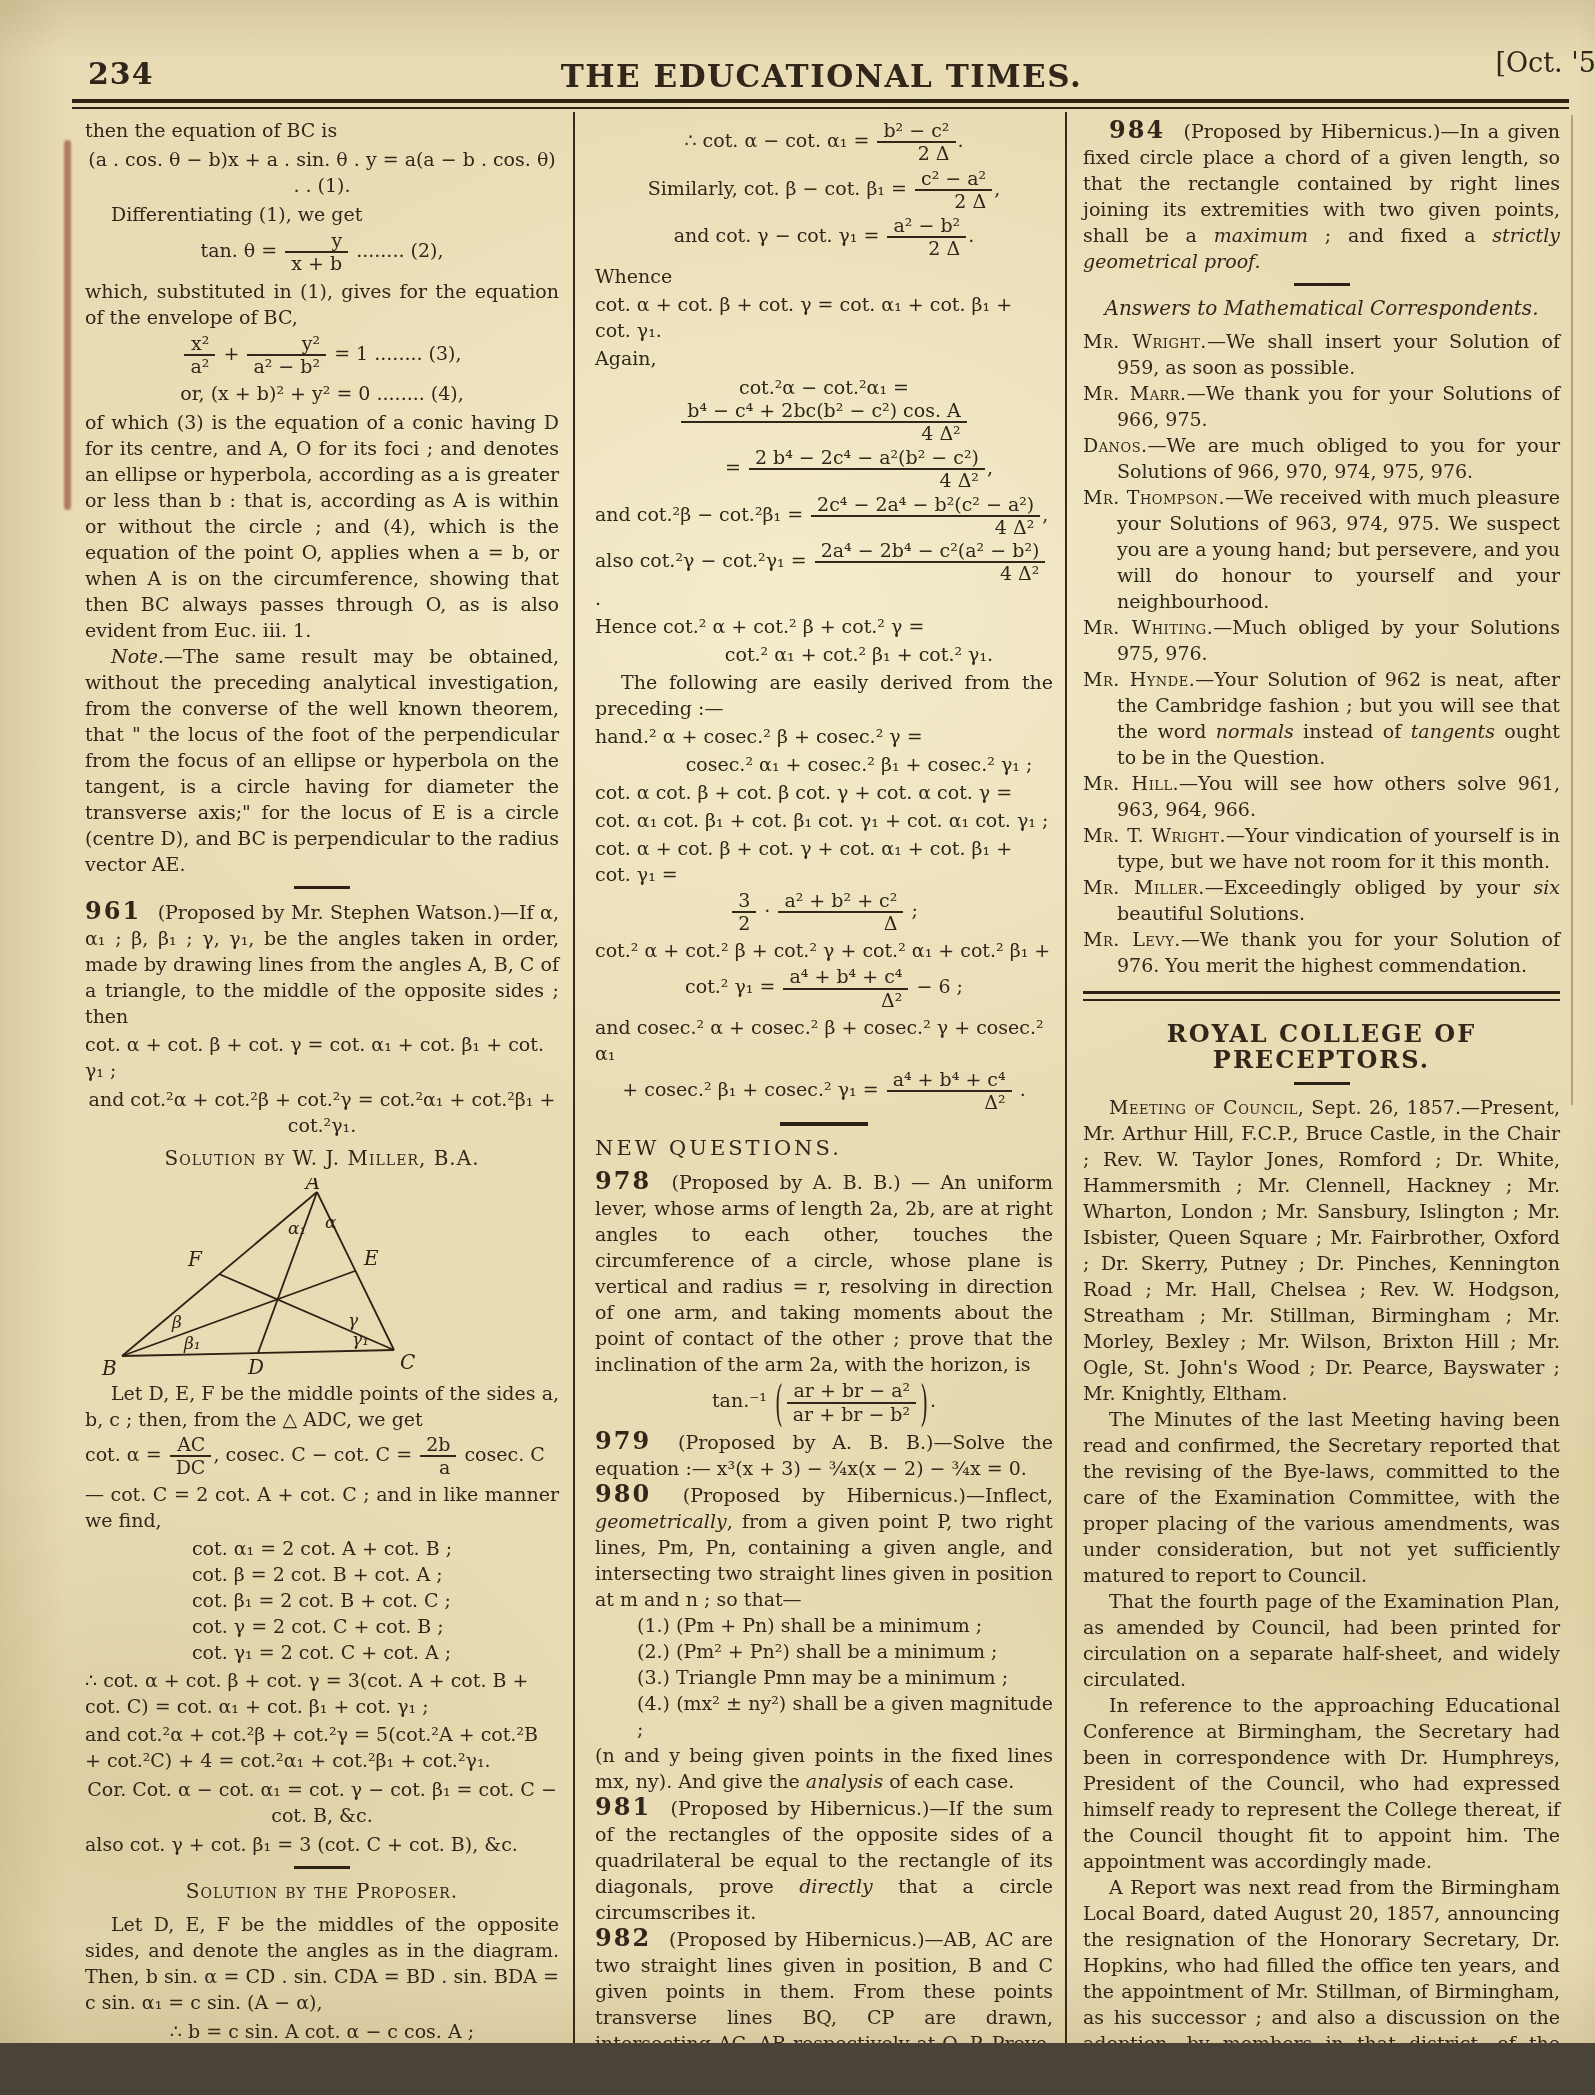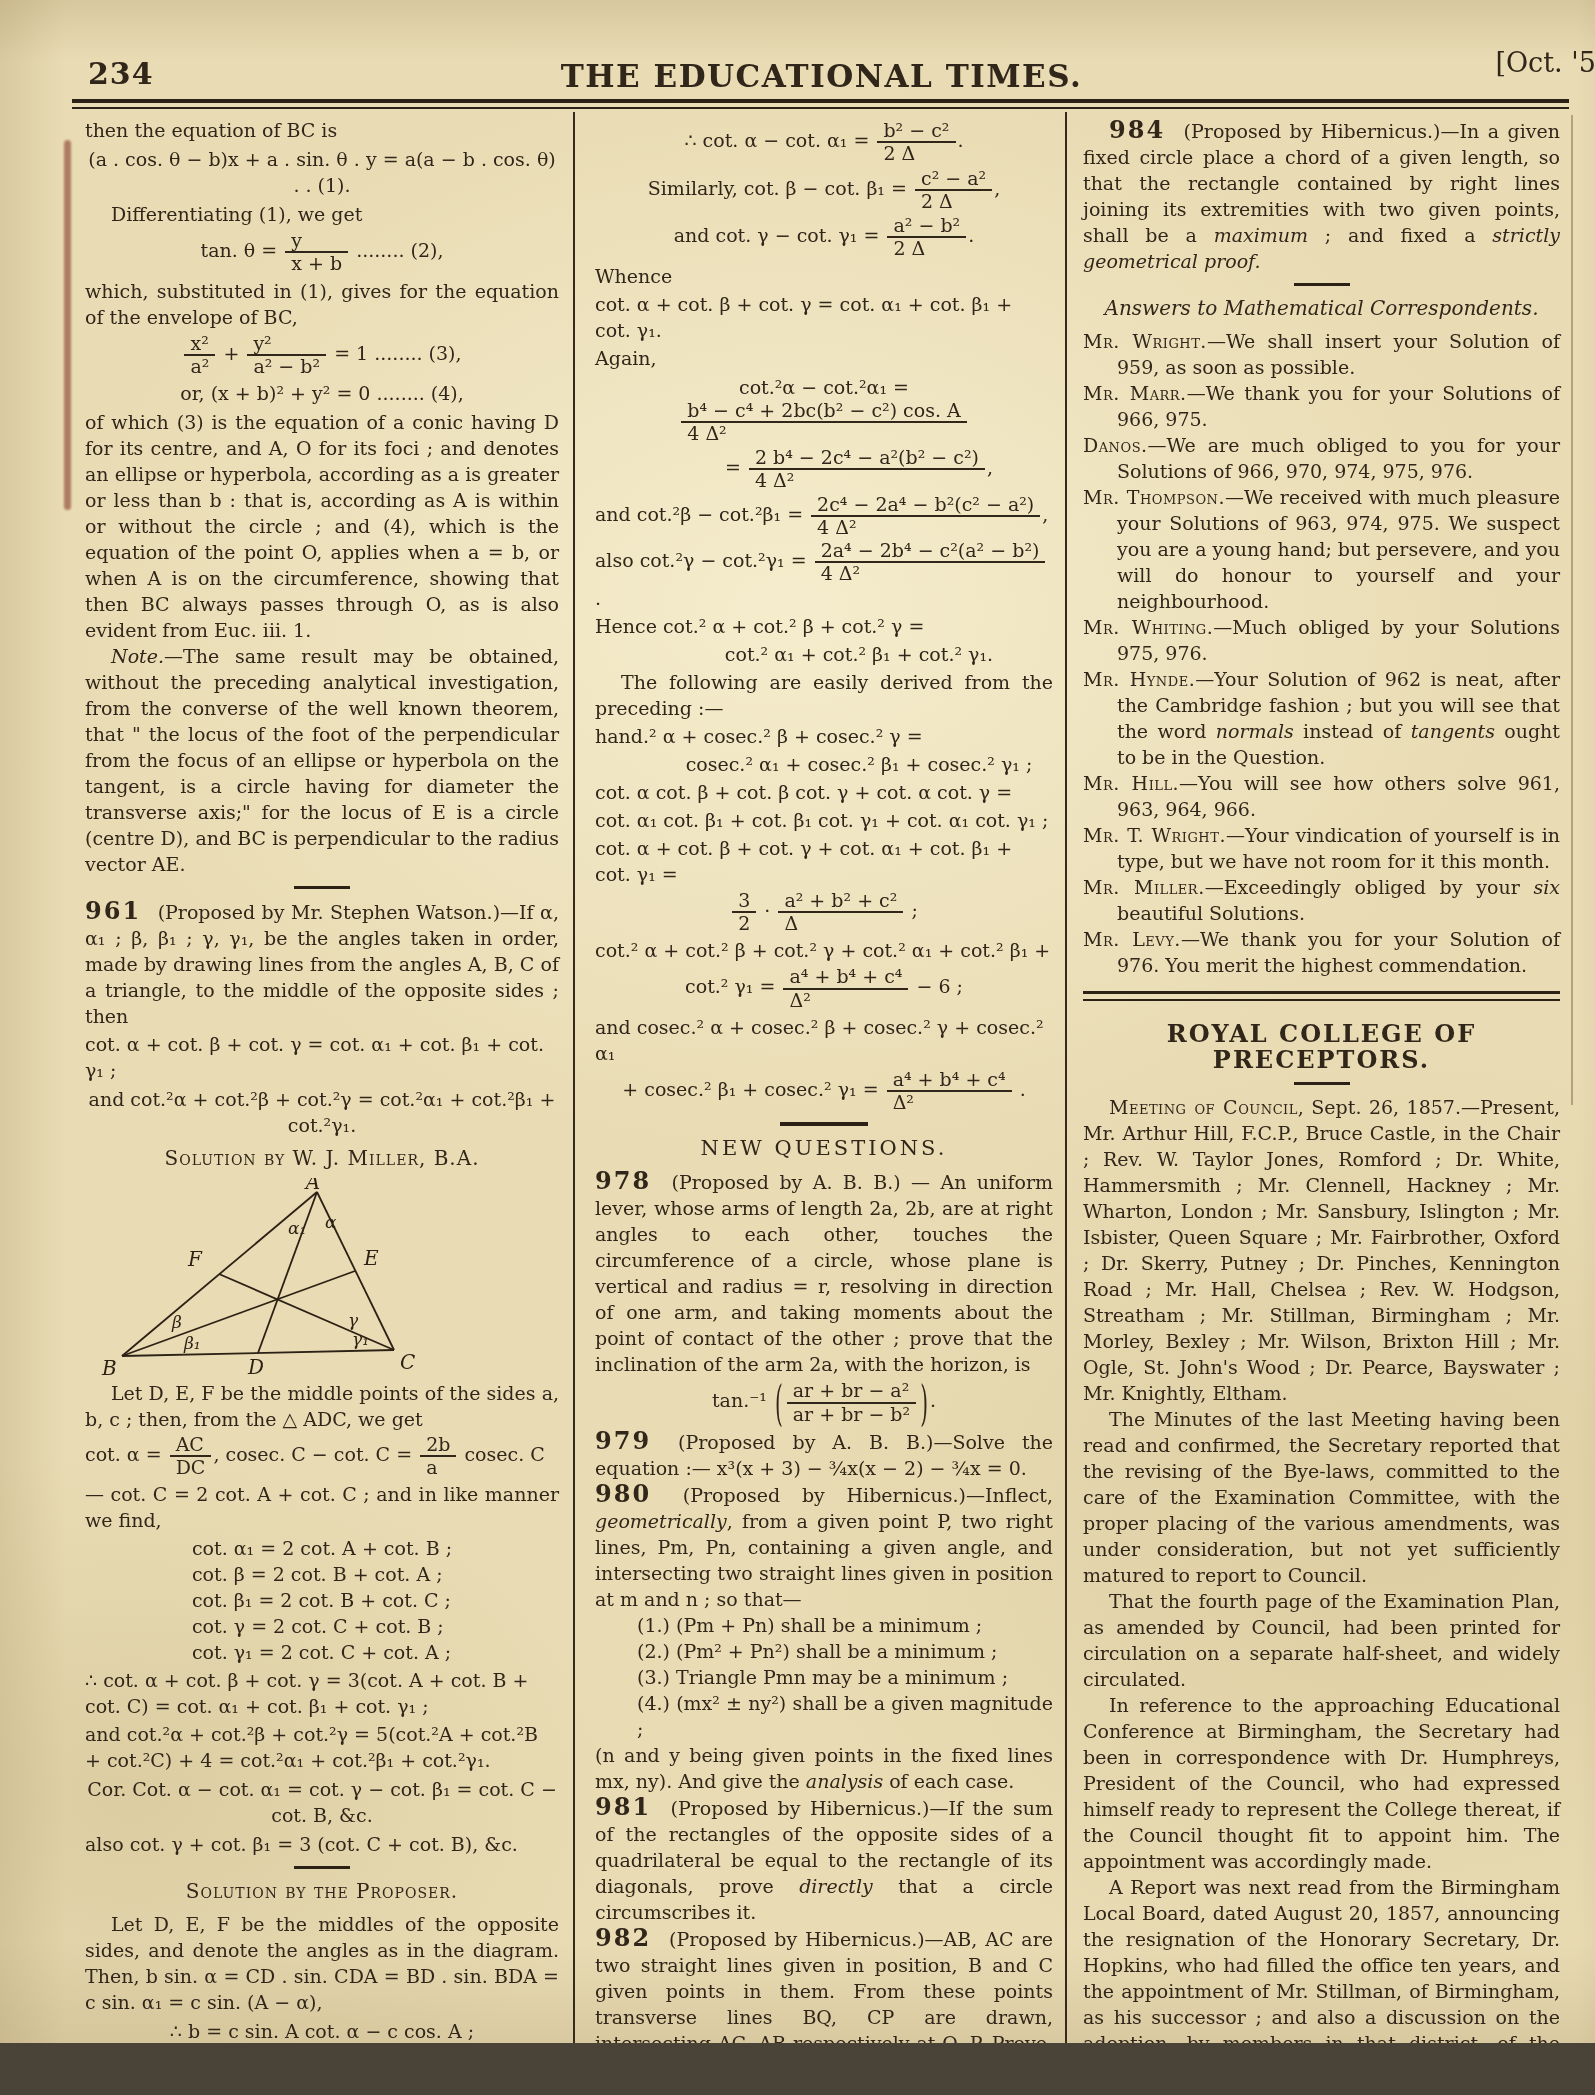--- a/index.html
+++ b/index.html
@@ -22,30 +22,30 @@
   .col1{left:85px;width:474px;}
   .col2{left:595px;width:458px;}
   .col3{left:1083px;width:477px;}
   .p{text-indent:26px;margin:0;}
   .p0{text-indent:0;margin:0;}
   .eq{text-align:center;margin:3px 0;text-indent:0;}
   .eql{text-align:left;margin:2px 0;text-indent:0;}
   .eqi{text-align:center;margin:2px 0 2px 70px;text-indent:0;}
   .sep{width:56px;height:3px;background:#2c2115;margin:9px auto;}
   .sep-b{width:88px;height:4px;}
-  .frac{display:inline-block;vertical-align:middle;text-align:left;line-height:1.12;padding:0 2px;}
+  .frac{display:inline-block;vertical-align:middle;text-align:right;line-height:1.12;padding:0 2px;}
   .frac .fn{display:block;border-bottom:2px solid #31261a;padding:0 6px;}
   .frac .fd{display:block;padding:0 6px;}
   .bigp{display:inline-block;transform:scaleY(2.4);font-size:20px;vertical-align:middle;margin:0 2px;}
   .sc-line{font-variant:small-caps;text-align:center;letter-spacing:1px;margin:7px 0;text-indent:0;font-size:20px;}
   .rich-it{font-style:italic;}
   .rich-sc{font-variant:small-caps;letter-spacing:.5px;}
   .rich-qno{font-weight:700;font-size:24px;letter-spacing:2px;padding-right:10px;}
   .ans{padding-left:34px;text-indent:-34px;margin:0;}
-  .nq-title{text-align:center;letter-spacing:3px;font-size:21px;margin:7px 0;text-indent:0;}
+  .nq-title{letter-spacing:3px;font-size:21px;margin:7px 0;text-indent:0;}
   .ans-title{text-align:center;font-style:italic;font-size:20px;margin:9px 0 7px;text-indent:0;}
   .college-title{text-align:center;font-weight:700;font-size:24px;letter-spacing:2px;margin:20px 0 2px;text-indent:0;}
   .double-rule{height:5px;border-top:3px solid #2c2115;border-bottom:2px solid #2c2115;margin:13px 0 10px;}
   .eq-list{width:max-content;margin:2px auto;text-align:left;text-indent:0;}
   .qitem{padding-left:42px;text-indent:0;margin:0;}
   .fig{display:block;margin:4px auto 2px;}
   .fig text{font-size:20px;font-style:italic;fill:#2c2115;font-family:"DejaVu Serif","Liberation Serif",serif;}
   .fig .small{font-size:17px;}
   .fig line{stroke:#2c2115;stroke-width:1.8;}
   .bottom-bar{position:absolute;left:103px;right:0;top:2064px;height:31px;background:#150f07;transform:rotate(-0.12deg);}

